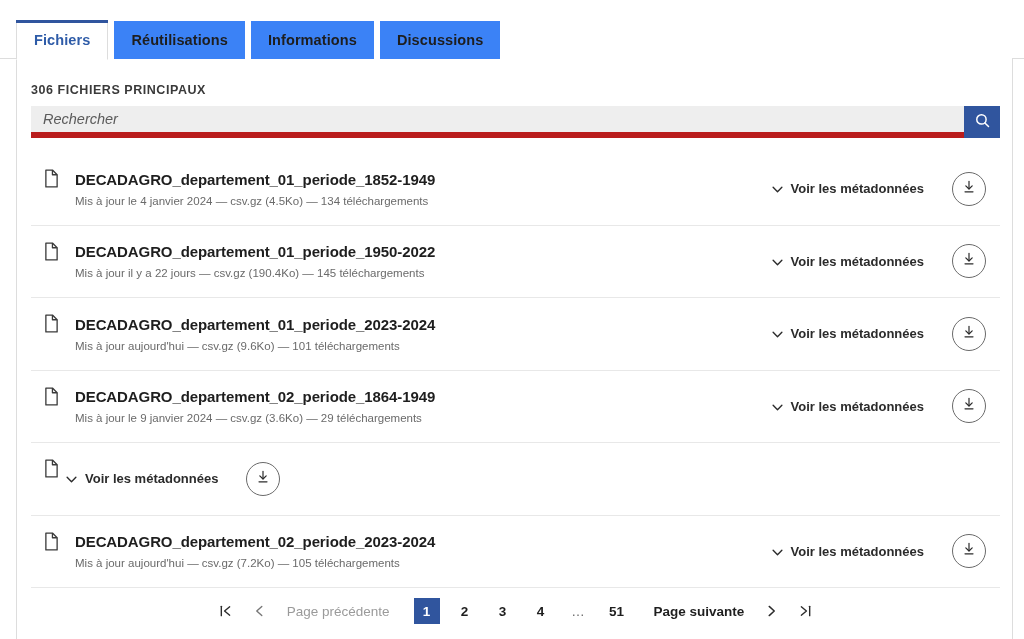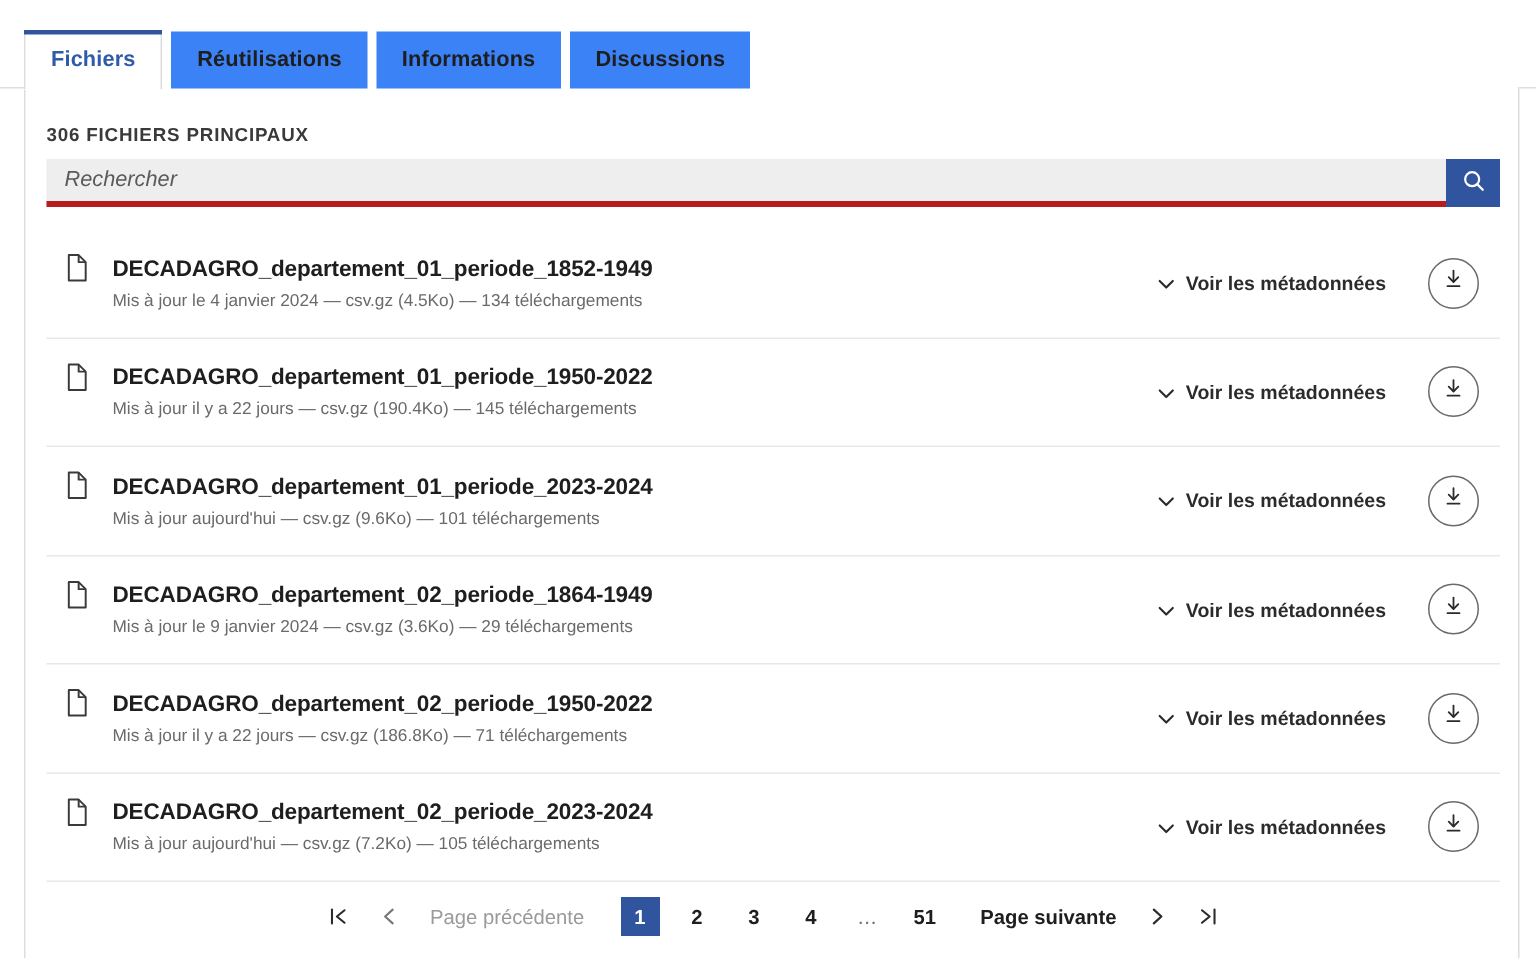--- a/index.html
+++ b/index.html
@@ -105,21 +105,21 @@
     top: 48px;
     width: 969px;
     height: 32px;
     display: flex;
   }
   .search-field {
     flex: 1;
     position: relative;
     background: #eeeeee;
     border: none;
-    border-bottom: 4px solid #b91c1c;
+    border-bottom: 6px solid #b91c1c;
     padding: 0 12px;
     font-family: "Liberation Sans", sans-serif;
     font-size: 14.5px;
     font-style: italic;
     color: #5a5a5a;
     outline: none;
   }
   .search-field::placeholder {
     color: #5a5a5a;
     font-style: italic;
@@ -413,24 +413,20 @@
         </div>
       </div>
 
       <div class="file-row">
         <div class="file-icon">
           <svg width="15" height="19" viewBox="0 0 16 20" fill="none" stroke="#3a3a3a" stroke-width="1.4" stroke-linejoin="round">
             <path d="M2 1h7l5 5v13H2z"></path>
             <path d="M9 1v5h5"></path>
           </svg>
         </div>
-        <div class="file-main">
-          <div class="file-title">DECADAGRO_departement_02_periode_1950-2022</div>
-          <div class="file-meta">Mis à jour il y a 22 jours — csv.gz (186.8Ko) — 71 téléchargements</div>
-        </div>
         <div class="metadata-link">
           <span>
             <svg width="11" height="7" viewBox="0 0 12 8" fill="none" stroke="#2b2b2b" stroke-width="1.6" stroke-linecap="round" stroke-linejoin="round">
               <path d="M1 1.5 L6 6.5 L11 1.5"></path>
             </svg>
           </span>
           <span>Voir les métadonnées</span>
         </div>
         <div class="dl-btn">
           <span>

